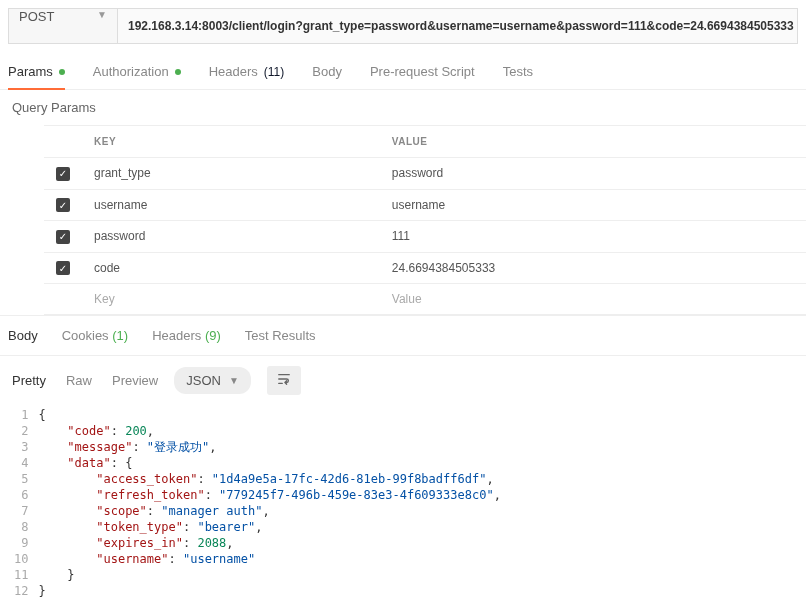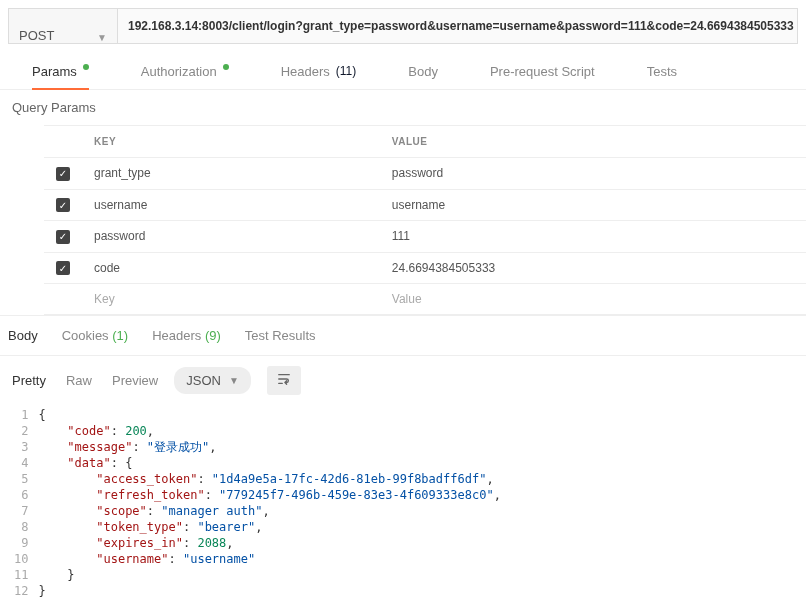--- a/index.html
+++ b/index.html
@@ -1,22 +1,22 @@
 <!DOCTYPE html>
 <html><head>
 <meta charset="utf-8">
 <style>
 * { box-sizing: border-box; margin: 0; padding: 0; }
 body { font-family: -apple-system, BlinkMacSystemFont, "Segoe UI", Arial, sans-serif; font-size: 12px; color: #555; background: #fff; width: 806px; }
 .request-bar { display: flex; padding: 8px 8px 8px 8px; gap: 0; }
-.method-select { width: 110px; height: 36px; border: 1px solid #ddd; background: #f7f7f7; display: flex; align-items: flex-end; padding: 0 10px; color: #555; font-size: 13px; position: relative; }
+.method-select { width: 110px; height: 36px; border: 1px solid #ddd; background: #f7f7f7; display: flex; align-items: flex-start; padding: 0 10px; color: #555; font-size: 13px; position: relative; }
 .method-select .chev { position: absolute; right: 10px; color: #999; font-size: 10px; }
 .url-input { flex: 1; height: 36px; border: 1px solid #ddd; border-left: none; padding: 0 10px; color: #333; font-size: 12px; background: #fafafa; display: flex; align-items: center; overflow: hidden; white-space: nowrap; font-weight: bold; }
 .tabs { display: flex; border-bottom: 1px solid #eee; padding: 0 8px; gap: 28px; font-size: 13px; }
-.tab { padding: 12px 0 10px 0; color: #888; cursor: pointer; position: relative; display: flex; gap: 6px; margin-left: 24px; }
+.tab { padding: 12px 0 10px 0; color: #888; cursor: pointer; position: relative; display: flex; align-items: center; gap: 6px; }
 .tab.active { color: #333; }
 .tab.active::after { content: ""; position: absolute; bottom: -1px; left: 0; right: 0; height: 2px; background: #ff6c37; }
 .dot { width: 6px; height: 6px; border-radius: 50%; background: #4caf50; display: inline-block; }
 .count { color: #0f172a; font-size: 12px; }
 .section-title { padding: 10px 12px; color: #666; font-size: 13px; }
 .params-table { width: 100%; border-collapse: collapse; margin-left: 44px; }
 .params-table th { text-align: left; font-weight: 600; font-size: 10px; color: #888; letter-spacing: 0.5px; padding: 10px 12px; border-top: 1px solid #eee; border-bottom: 1px solid #eee; background: #fff; }
 .params-table td { padding: 8px 12px; border-bottom: 1px solid #eee; color: #555; font-size: 12px; }
 .params-table tr.new td { color: #aaa; }
 .checkcell { width: 28px; }

